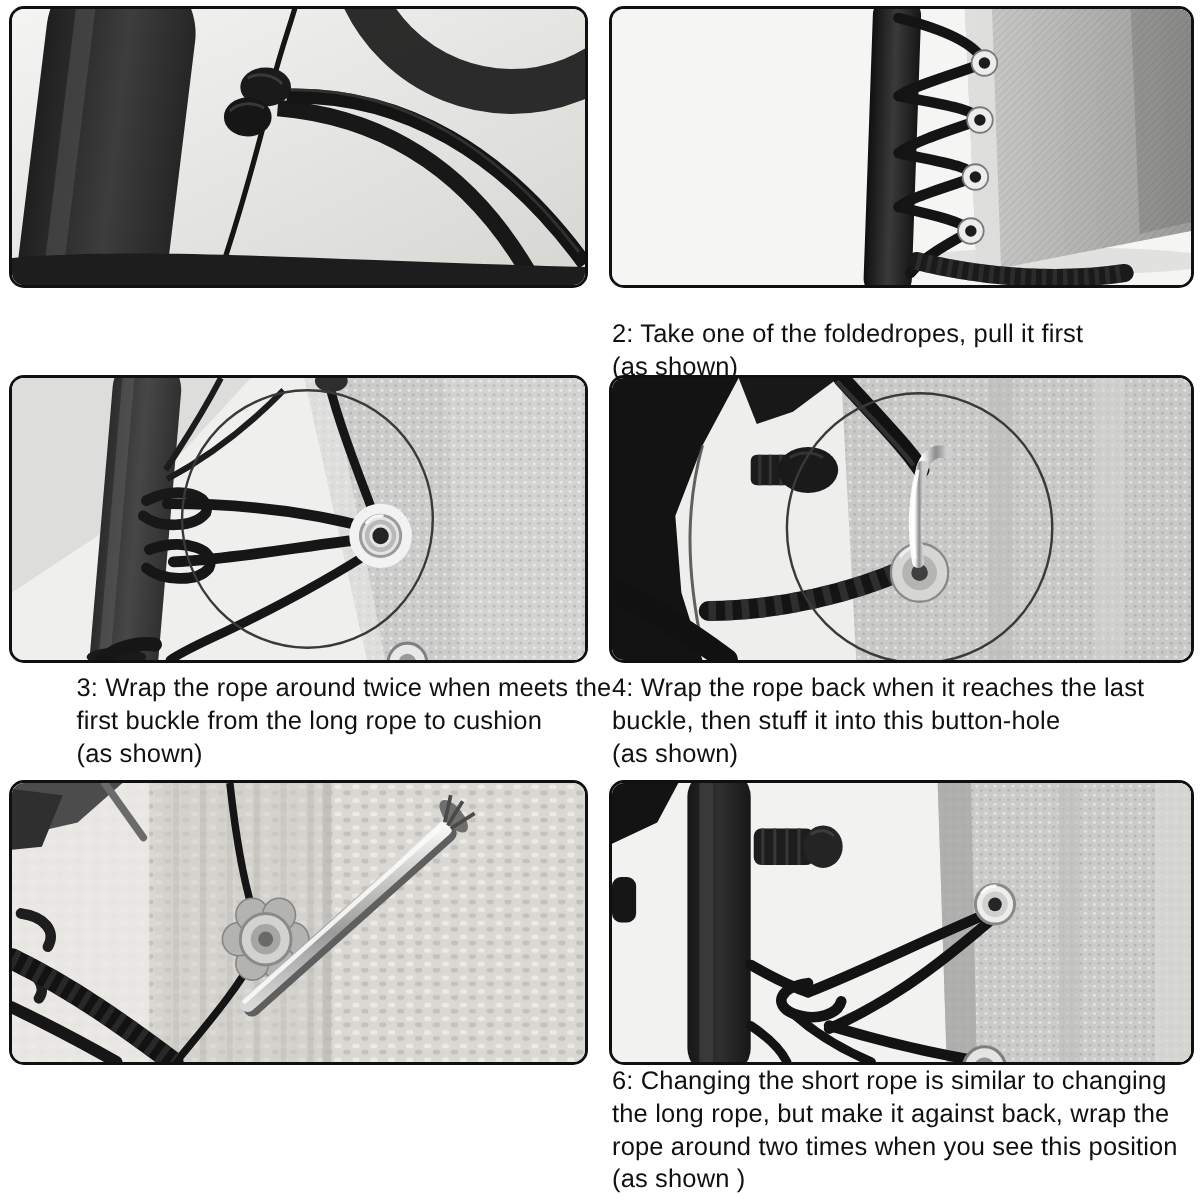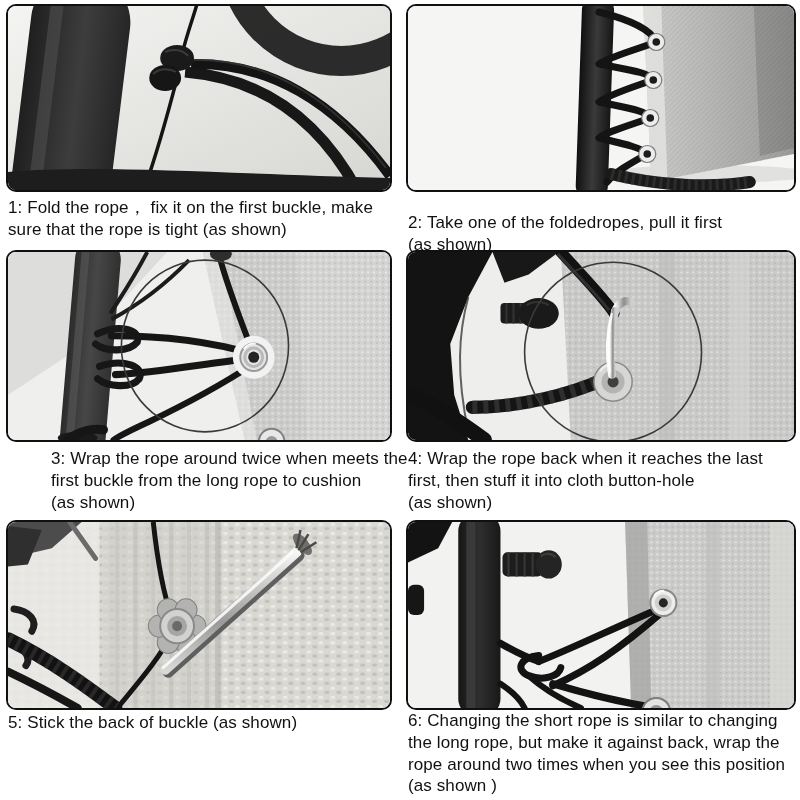--- a/index.html
+++ b/index.html
@@ -291,29 +291,26 @@
       <path d="M92,160 C104,168 112,176 116,184" stroke="#131313" stroke-width="6" fill="none" stroke-linecap="round"></path>
       <circle cx="254" cy="80" r="13" fill="#ededeb" stroke="#8a8a8a" stroke-width="2"></circle>
       <circle cx="254" cy="80" r="8.5" fill="#d0d0ce"></circle>
       <circle cx="254" cy="80" r="4.5" fill="#262626"></circle>
       <path d="M245,73 A11 11 0 0 1 255,68" stroke="#ffffff" stroke-width="2" fill="none" opacity="0.9"></path>
       <circle cx="247" cy="188" r="14" fill="#e4e4e2" stroke="#7d7d7d" stroke-width="2"></circle>
       <circle cx="247" cy="188" r="7" fill="#969694"></circle>
     </svg>
   </div>
 
-  <div class="caption" id="cap1">1: Fold the rope， fix it on the first buckle, make
-sure that the rope is tight (as shown)</div>
   <div class="caption" id="cap2">2: Take one of the foldedropes, pull it first
 (as shown)</div>
   <div class="caption" id="cap3">3: Wrap the rope around twice when meets the
 first buckle from the long rope to cushion
 (as shown)</div>
   <div class="caption" id="cap4">4: Wrap the rope back when it reaches the last
-first, then stuff it into cloth button-hole
+buckle, then stuff it into this button-hole
 (as shown)</div>
-  <div class="caption" id="cap5">5: Stick the back of buckle (as shown)</div>
   <div class="caption" id="cap6">6: Changing the short rope is similar to changing
 the long rope, but make it against back, wrap the
 rope around two times when you see this position
 (as shown )</div>
 
 </div>
 
 </body></html>

